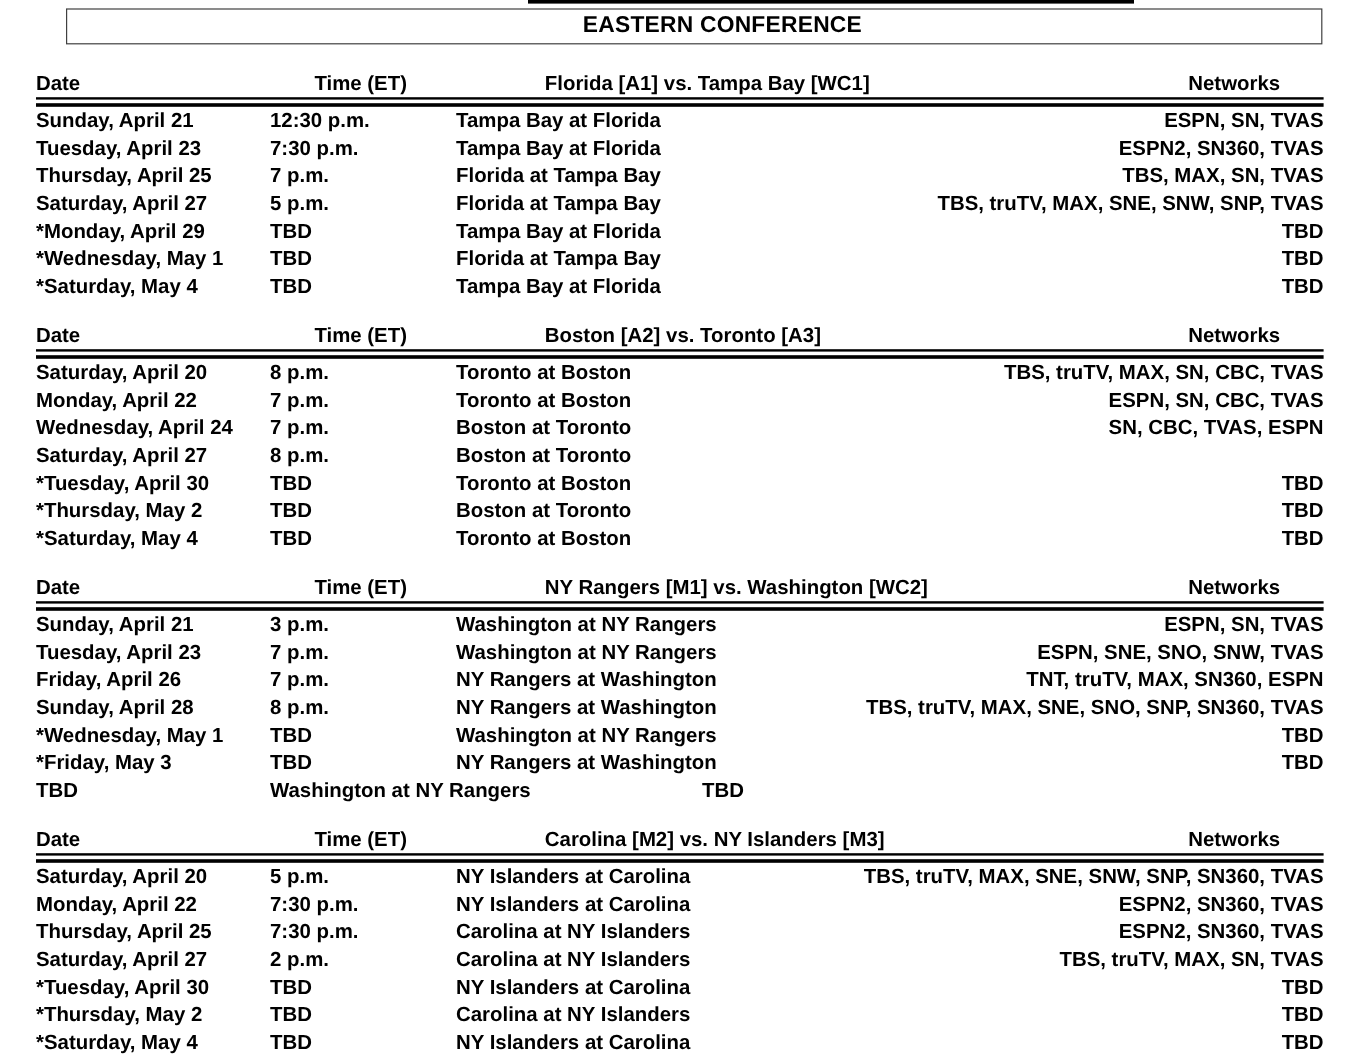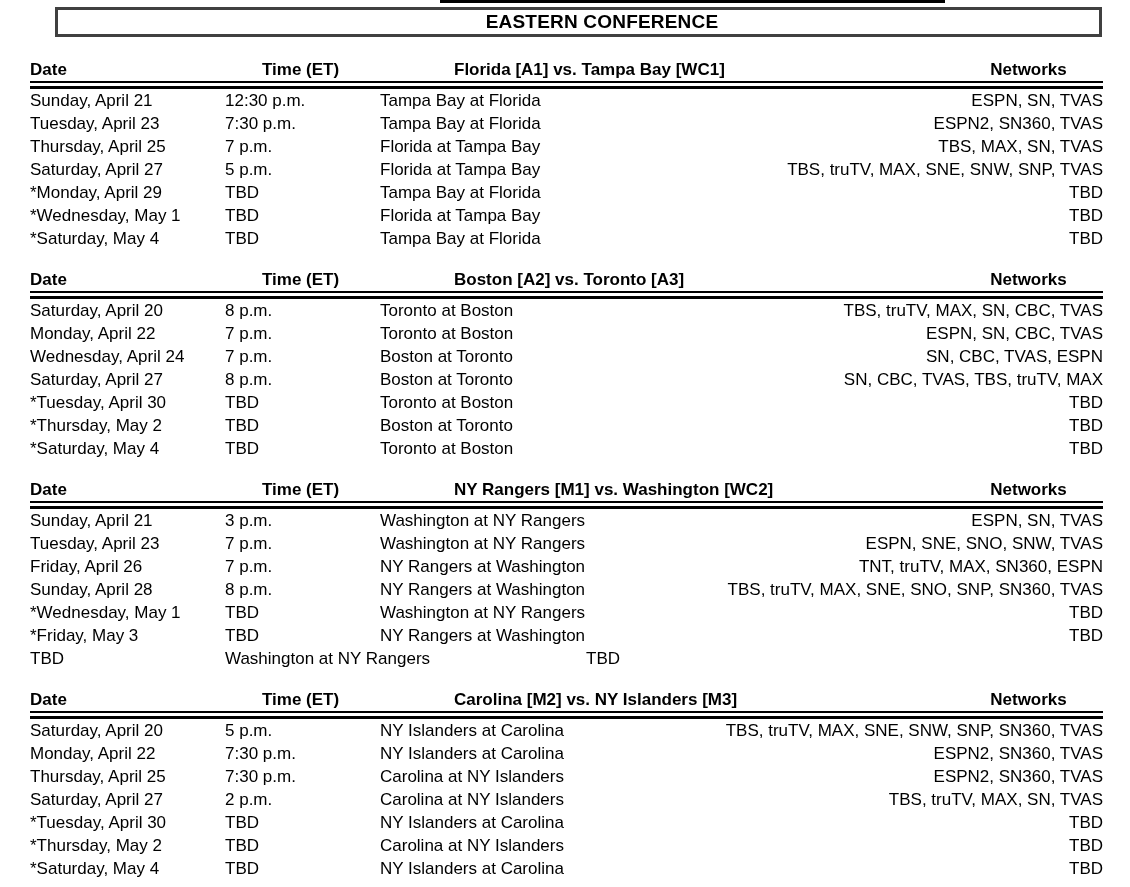--- a/index.html
+++ b/index.html
@@ -8,21 +8,21 @@
     width:1130px;height:887px;
     background:#fff;color:#000;
     font-family:"Liberation Sans",sans-serif;
     overflow:hidden;
   }
   .top-artifact{
     position:absolute;left:440px;top:0;width:505px;height:3px;background:#000;
   }
   .title-box{
     position:absolute;left:55px;top:7px;width:1047px;height:30px;
-    box-sizing:border-box;border:3px solid #404040;
+    box-sizing:border-box;border:1px solid #404040;
     display:flex;align-items:center;justify-content:center;padding-left:47px;
   }
   .title-box span{
     font-size:19px;font-weight:bold;letter-spacing:.2px;white-space:nowrap;
   }
   .series{
     position:absolute;left:30px;width:1073px;
   }
   .s0{top:60px;} .s1{top:270px;} .s2{top:480px;} .s3{top:690px;}
   .thead,.grow{
@@ -31,21 +31,21 @@
   }
   .thead{
     height:20px;align-items:end;font-weight:bold;font-size:17px;gap:37px;
   }
   .thead .c{white-space:nowrap;overflow:visible;}
   .thead .nets{text-align:center;padding-left:112px;}
   .rule{
     margin-top:1px;height:3px;
     border-top:2px solid #000;border-bottom:3px solid #000;
   }
-  .grow{height:23px;line-height:23px;font-size:17px;}
+  .grow{height:23px;line-height:23px;font-size:17px;font-weight:bold;}
   .c{white-space:nowrap;}
   .nets{text-align:right;}
 </style>
 </head>
 <body>
 
 <div class="page">
 
   <div class="top-artifact"></div>
 
@@ -128,21 +128,20 @@
     <div class="grow">
       <div class="c">Wednesday, April 24</div>
       <div class="c">7 p.m.</div>
       <div class="c">Boston at Toronto</div>
       <div class="c nets">SN, CBC, TVAS, ESPN</div>
     </div>
     <div class="grow">
       <div class="c">Saturday, April 27</div>
       <div class="c">8 p.m.</div>
       <div class="c">Boston at Toronto</div>
-      <div class="c nets">SN, CBC, TVAS, TBS, truTV, MAX</div>
     </div>
     <div class="grow">
       <div class="c">*Tuesday, April 30</div>
       <div class="c">TBD</div>
       <div class="c">Toronto at Boston</div>
       <div class="c nets">TBD</div>
     </div>
     <div class="grow">
       <div class="c">*Thursday, May 2</div>
       <div class="c">TBD</div>

